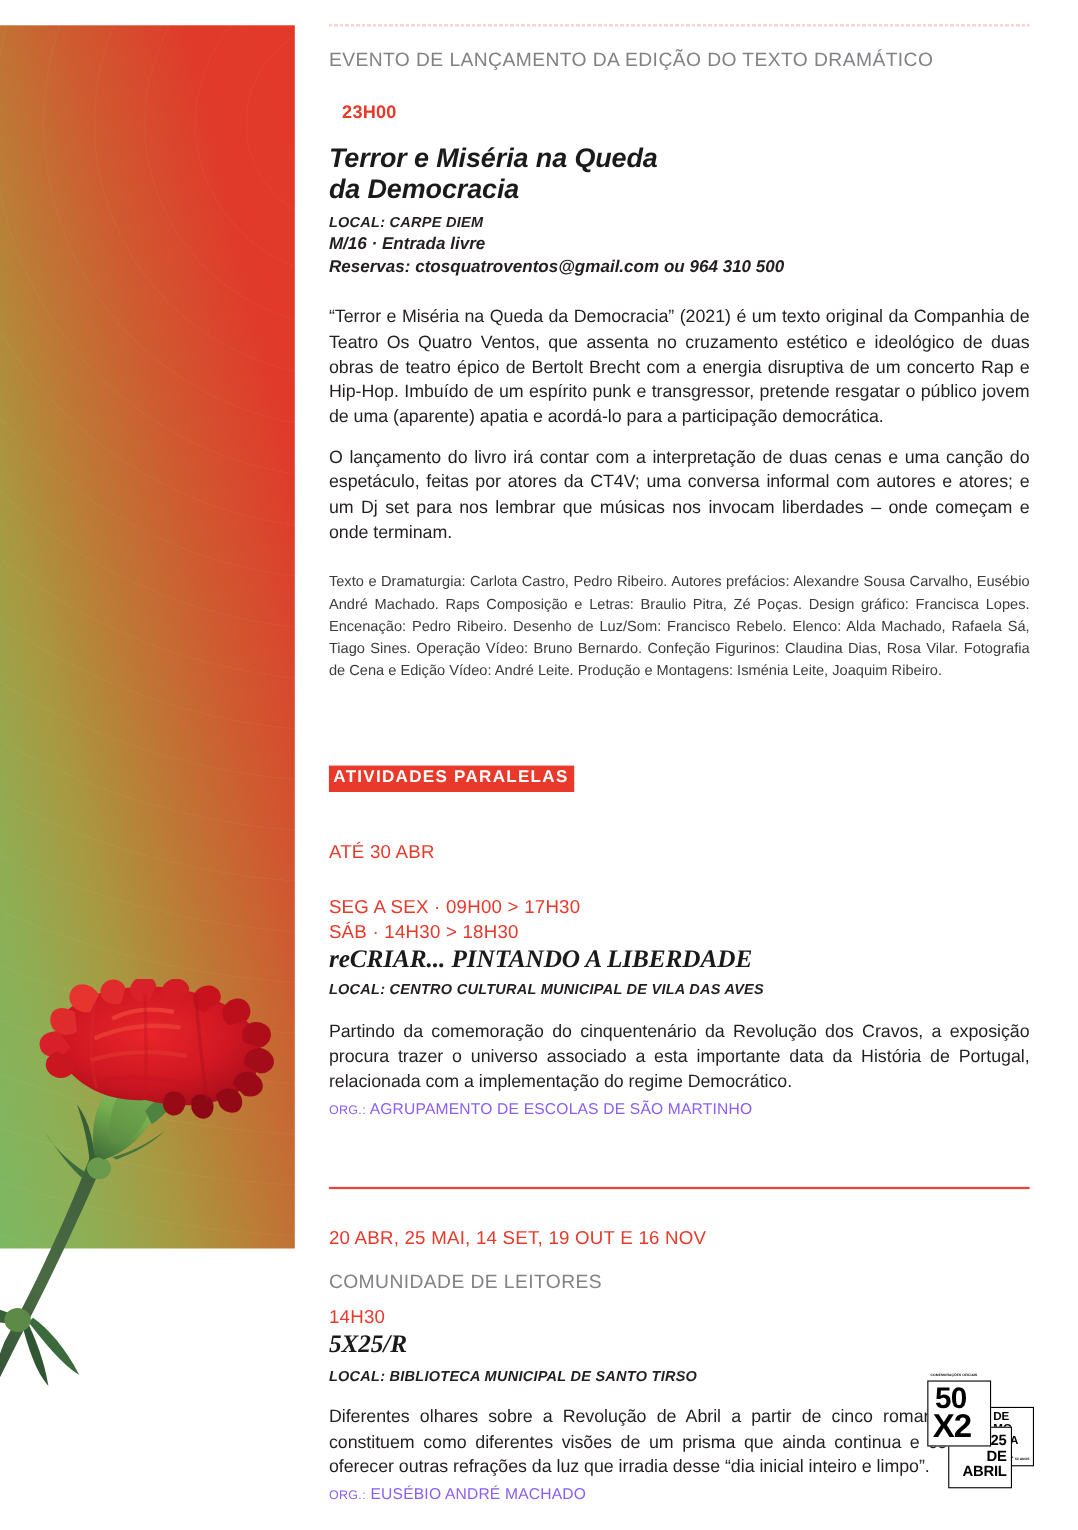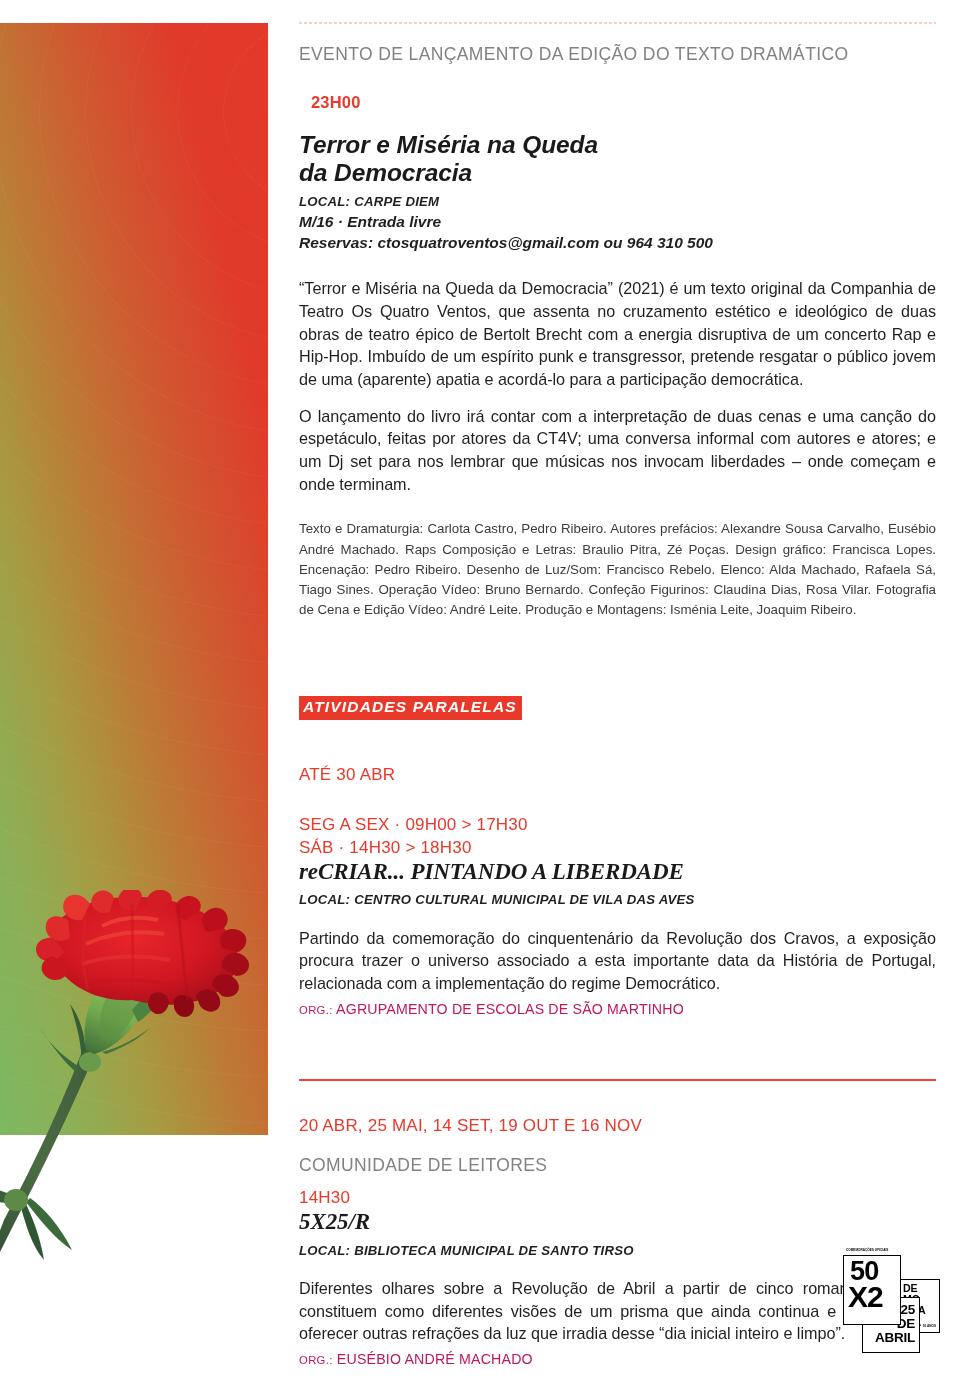--- a/index.html
+++ b/index.html
@@ -155,37 +155,36 @@
     font-size: 13.3px;
     line-height: 1.52;
     margin: 0;
     color: #3b3b3b;
     text-align: justify;
   }
   .org {
     font-size: 14.2px;
     letter-spacing: 0.012em;
     margin: 0;
-    color: #be185d;
+    color: #8b5cf6;
   }
   .org .org-label {
     font-size: 11.3px;
     letter-spacing: 0.03em;
   }
 
   .hl {
     display: inline-block;
     background: #e8392b;
     color: #ffffff;
     font-size: 15.5px;
     font-weight: 700;
     letter-spacing: 0.075em;
     padding: 3px 5px 4px 4px;
     line-height: 1.05;
-    font-style: italic;
   }
 
   .sp-6  { height: 6px; }
   .sp-10 { height: 10px; }
   .sp-14 { height: 14px; }
   .sp-18 { height: 18px; }
   .sp-24 { height: 24px; }
   .sp-44 { height: 44px; }
   .sp-62 { height: 62px; }
   .sp-76 { height: 76px; }
@@ -197,21 +196,21 @@
     top: 1255px;
     width: 97px;
     height: 100px;
   }
   .lg-box {
     position: absolute;
     background: #ffffff;
     border: 1.6px solid #000000;
     box-sizing: border-box;
   }
-  #lg-a { left: 0;   top: 0;   width: 58px; height: 70px; z-index: 3; }
+  #lg-a { left: 0;   top: 0;   width: 58px; height: 60px; z-index: 3; }
   #lg-b { left: 19px; top: 42px; width: 58px; height: 56px; z-index: 2; }
   #lg-c { left: 55px; top: 24px; width: 42px; height: 54px; z-index: 1; }
 
   .lg-50 {
     position: absolute;
     left: 6px; top: 3px;
     font-size: 27px;
     font-weight: 700;
     letter-spacing: -0.03em;
     line-height: 0.93;

